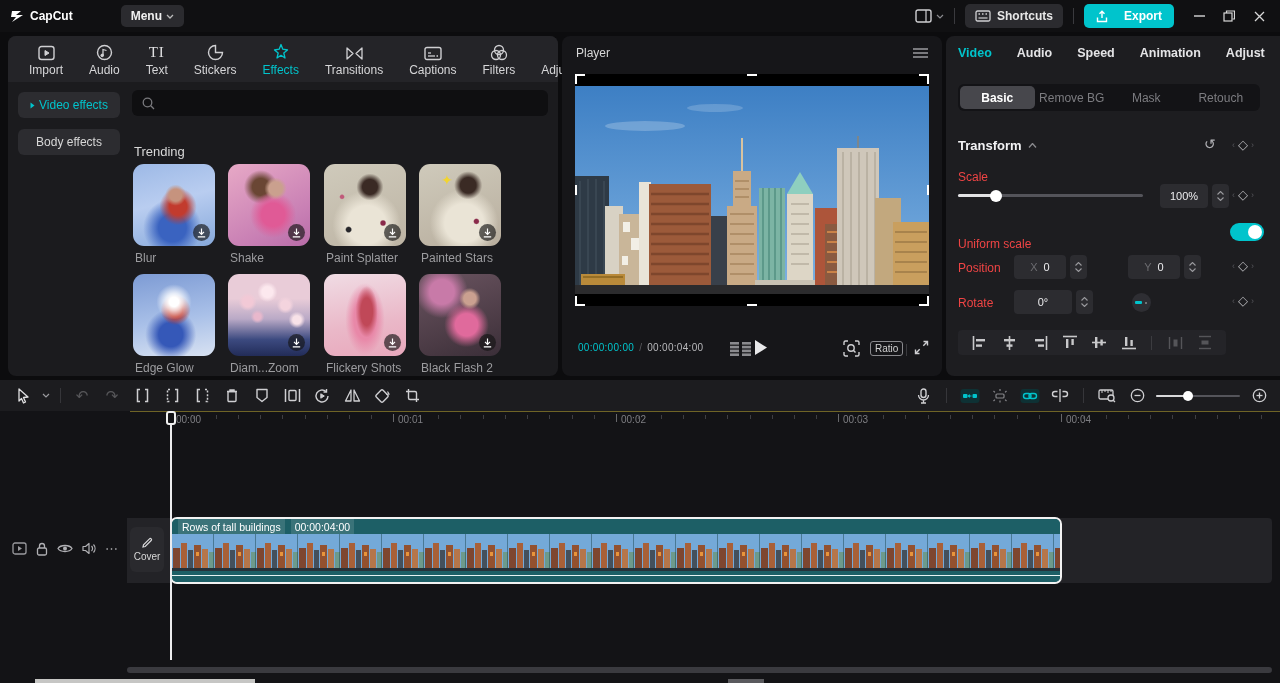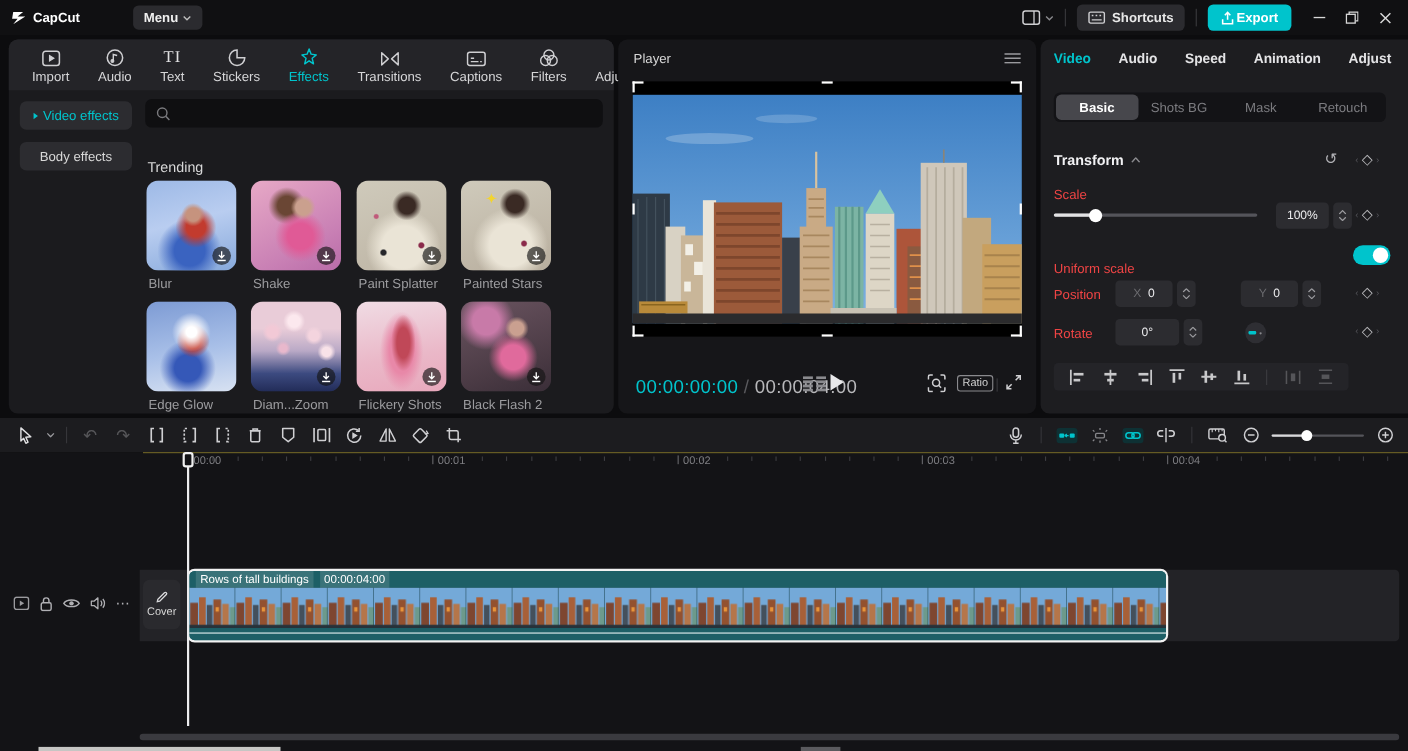--- a/index.html
+++ b/index.html
@@ -10,21 +10,21 @@
   svg{display:block}
   .panel{position:absolute;background:#1c1c1f;border-radius:8px}
   
   .titlebar{position:absolute;left:0;top:0;width:1280px;height:32px;background:#101012;display:flex;align-items:center}
   .logo{display:flex;align-items:center;gap:5px;padding:0 10px;color:#fff;font-weight:700;font-size:12px}
   .menu-btn{display:flex;align-items:center;gap:4px;background:#2b2b2f;border-radius:5px;padding:4px 10px;color:#f0f0f0;font-weight:700;font-size:12px;margin-left:38px;cursor:default}
   .proj-title{position:absolute;left:0;right:0;text-align:center;color:#fff;font-weight:700;font-size:12px;pointer-events:none}
   .tb-right{margin-left:auto;display:flex;align-items:center;gap:10px;padding-right:6px}
   .tb-sep{width:1px;height:16px;background:#3a3a3e}
   .shortcuts-btn{display:flex;align-items:center;gap:6px;background:#2b2b2f;border-radius:5px;padding:5px 10px;color:#e8e8e8;font-weight:700;font-size:12px}
-  .export-btn{display:flex;align-items:center;gap:2px;background:#00c4cc;border-radius:5px;padding:5px 12px;color:#fff;font-weight:700;font-size:12px}
+  .export-btn{display:flex;align-items:center;gap:16px;background:#00c4cc;border-radius:5px;padding:5px 12px;color:#fff;font-weight:700;font-size:12px}
   .winctl{display:flex;align-items:center}
   .winctl>div{width:30px;height:26px;display:flex;align-items:center;justify-content:center}
   
   .media-tabbar{position:absolute;left:0;top:0;width:100%;height:46px;background:#242428;border-radius:8px 8px 0 0;display:flex;align-items:center;gap:0;padding:0 8px}
   .mtab{display:flex;flex-direction:column;align-items:center;gap:2px;color:#d6d6d8;font-size:12px;padding:0 13px;cursor:default}
   .mtab .mtab-ic{height:19px;display:flex;align-items:flex-end}
   .mtab.active{color:#00c4cc}
   .mtab.active svg *{stroke:#00c4cc}
   
   .side-item{position:absolute;left:10px;width:102px;height:26px;background:#2c2c30;border-radius:6px;display:flex;align-items:center;justify-content:center;gap:4px;font-size:12px;color:#d8d8d8}
@@ -44,21 +44,21 @@
   .art-stars{background:radial-gradient(circle at 70% 70%,#8a2a4a 0 2.5%,rgba(0,0,0,0) 4%),radial-gradient(circle at 60% 26%,#3a2a24 0 10%,rgba(58,42,36,0) 18%),radial-gradient(circle at 55% 72%,#eae4d6 0 26%,rgba(234,228,214,0) 46%),linear-gradient(160deg,#cfcabb,#b8ae9e)}
   .star-spark{position:absolute;left:22px;top:8px;color:#f2d430;font-size:14px}
   .art-edge{background:radial-gradient(circle at 50% 34%,#fff 0 7%,rgba(255,255,255,.75) 13%,rgba(255,255,255,0) 26%),radial-gradient(circle at 52% 44%,#c23b2e 0 11%,rgba(194,59,46,0) 24%),radial-gradient(circle at 46% 74%,#3558b8 0 16%,rgba(53,88,184,0) 34%),linear-gradient(170deg,#7d9bd4,#a9c0e8 55%,#d8e2f2)}
   .art-diam{background:radial-gradient(circle at 24% 34%,#f2c9d6 0 6%,rgba(0,0,0,0) 11%),radial-gradient(circle at 48% 22%,#fce8ee 0 7%,rgba(0,0,0,0) 13%),radial-gradient(circle at 70% 38%,#f4d4de 0 6%,rgba(0,0,0,0) 11%),radial-gradient(circle at 36% 52%,#e8b8cc 0 5%,rgba(0,0,0,0) 10%),radial-gradient(circle at 84% 56%,#f8e2e8 0 5%,rgba(0,0,0,0) 10%),linear-gradient(180deg,#e9ccd8 0 30%,#b9a9c6 55%,#3c4a80 80%,#222c58)}
   .art-flick{background:radial-gradient(ellipse 18% 42% at 52% 46%,#c04858 0 40%,rgba(192,72,88,0) 75%),radial-gradient(ellipse 30% 55% at 50% 55%,#e888a8 0 45%,rgba(232,136,168,0) 80%),linear-gradient(170deg,#f0dce4,#eab8c8 60%,#e8a8bc)}
   .art-black{background:radial-gradient(circle at 62% 30%,#caa090 0 8%,rgba(0,0,0,0) 14%),radial-gradient(circle at 58% 62%,#e06a9c 0 16%,rgba(224,106,156,0) 32%),radial-gradient(circle at 28% 22%,#c87aa8 0 14%,rgba(200,122,168,0) 30%),linear-gradient(160deg,#6a5460,#4a3a44 70%,#3a2e38)}
   
   .player-head{position:absolute;left:14px;top:10px;font-size:12px;color:#d8d8d8}
   .stage{position:absolute;left:13px;top:38px;width:354px;height:232px;background:#000}
   .handle{position:absolute;background:#fff}
-  .time{font-size:17px;letter-spacing:.3px}
+  .time{font-size:10px;letter-spacing:.3px}
   .ratio-btn{font-size:10px;color:#d0d0d0;border:1px solid #8a8a8e;border-radius:3px;padding:1px 4px}
   
   .itab{font-size:12.5px;font-weight:700;color:#e4e4e6;cursor:default}
   .itab.active{color:#00c4cc}
   .subtabs{position:absolute;left:12px;top:48px;width:302px;height:27px;background:#131316;border-radius:6px;display:flex;padding:2px}
   .subtab{flex:1;display:flex;align-items:center;justify-content:center;font-size:12px;color:#7c7c80;border-radius:5px}
   .subtab.active{background:#47474c;color:#fff;font-weight:700}
   .ins-label{font-size:12px;color:#ef4444}
   .valbox{position:absolute;height:24px;background:#2c2c30;border-radius:4px;display:flex;align-items:center;justify-content:center;font-size:11px;color:#ececee;gap:6px}
   .stepper{position:absolute;width:17px;height:24px;background:#2c2c30;border-radius:4px;display:flex;flex-direction:column;align-items:center;justify-content:center;gap:2px}
@@ -448,21 +448,21 @@
       <span class="itab">Adjust</span>
     </div>
     <div class="abs" style="right:6px;top:11px">
       <svg width="12" height="10" viewBox="0 0 12 10">
           <path d="M1.5 1 L5.5 5 L1.5 9 M6.5 1 L10.5 5 L6.5 9" stroke="#d0d0d3" fill="none" stroke-width="1.5"></path>
         </svg>
     </div>
 
     <div class="subtabs">
       <div class="subtab active">Basic</div>
-      <div class="subtab">Shots BG</div>
+      <div class="subtab">Remove BG</div>
       <div class="subtab">Mask</div>
       <div class="subtab">Retouch</div>
     </div>
 
     <div class="abs" style="left:12px;top:102px;display:flex;align-items:center;gap:6px">
       <span style="font-size:13px;font-weight:700;color:#f2f2f4">Transform</span>
       <svg width="9" height="5" viewBox="0 0 9 5">
           <path d="M1 4.5 L4.5 0.5 L8 4.5" fill="none" stroke="#8a8a8e" stroke-width="1.3"></path>
         </svg>
     </div>

